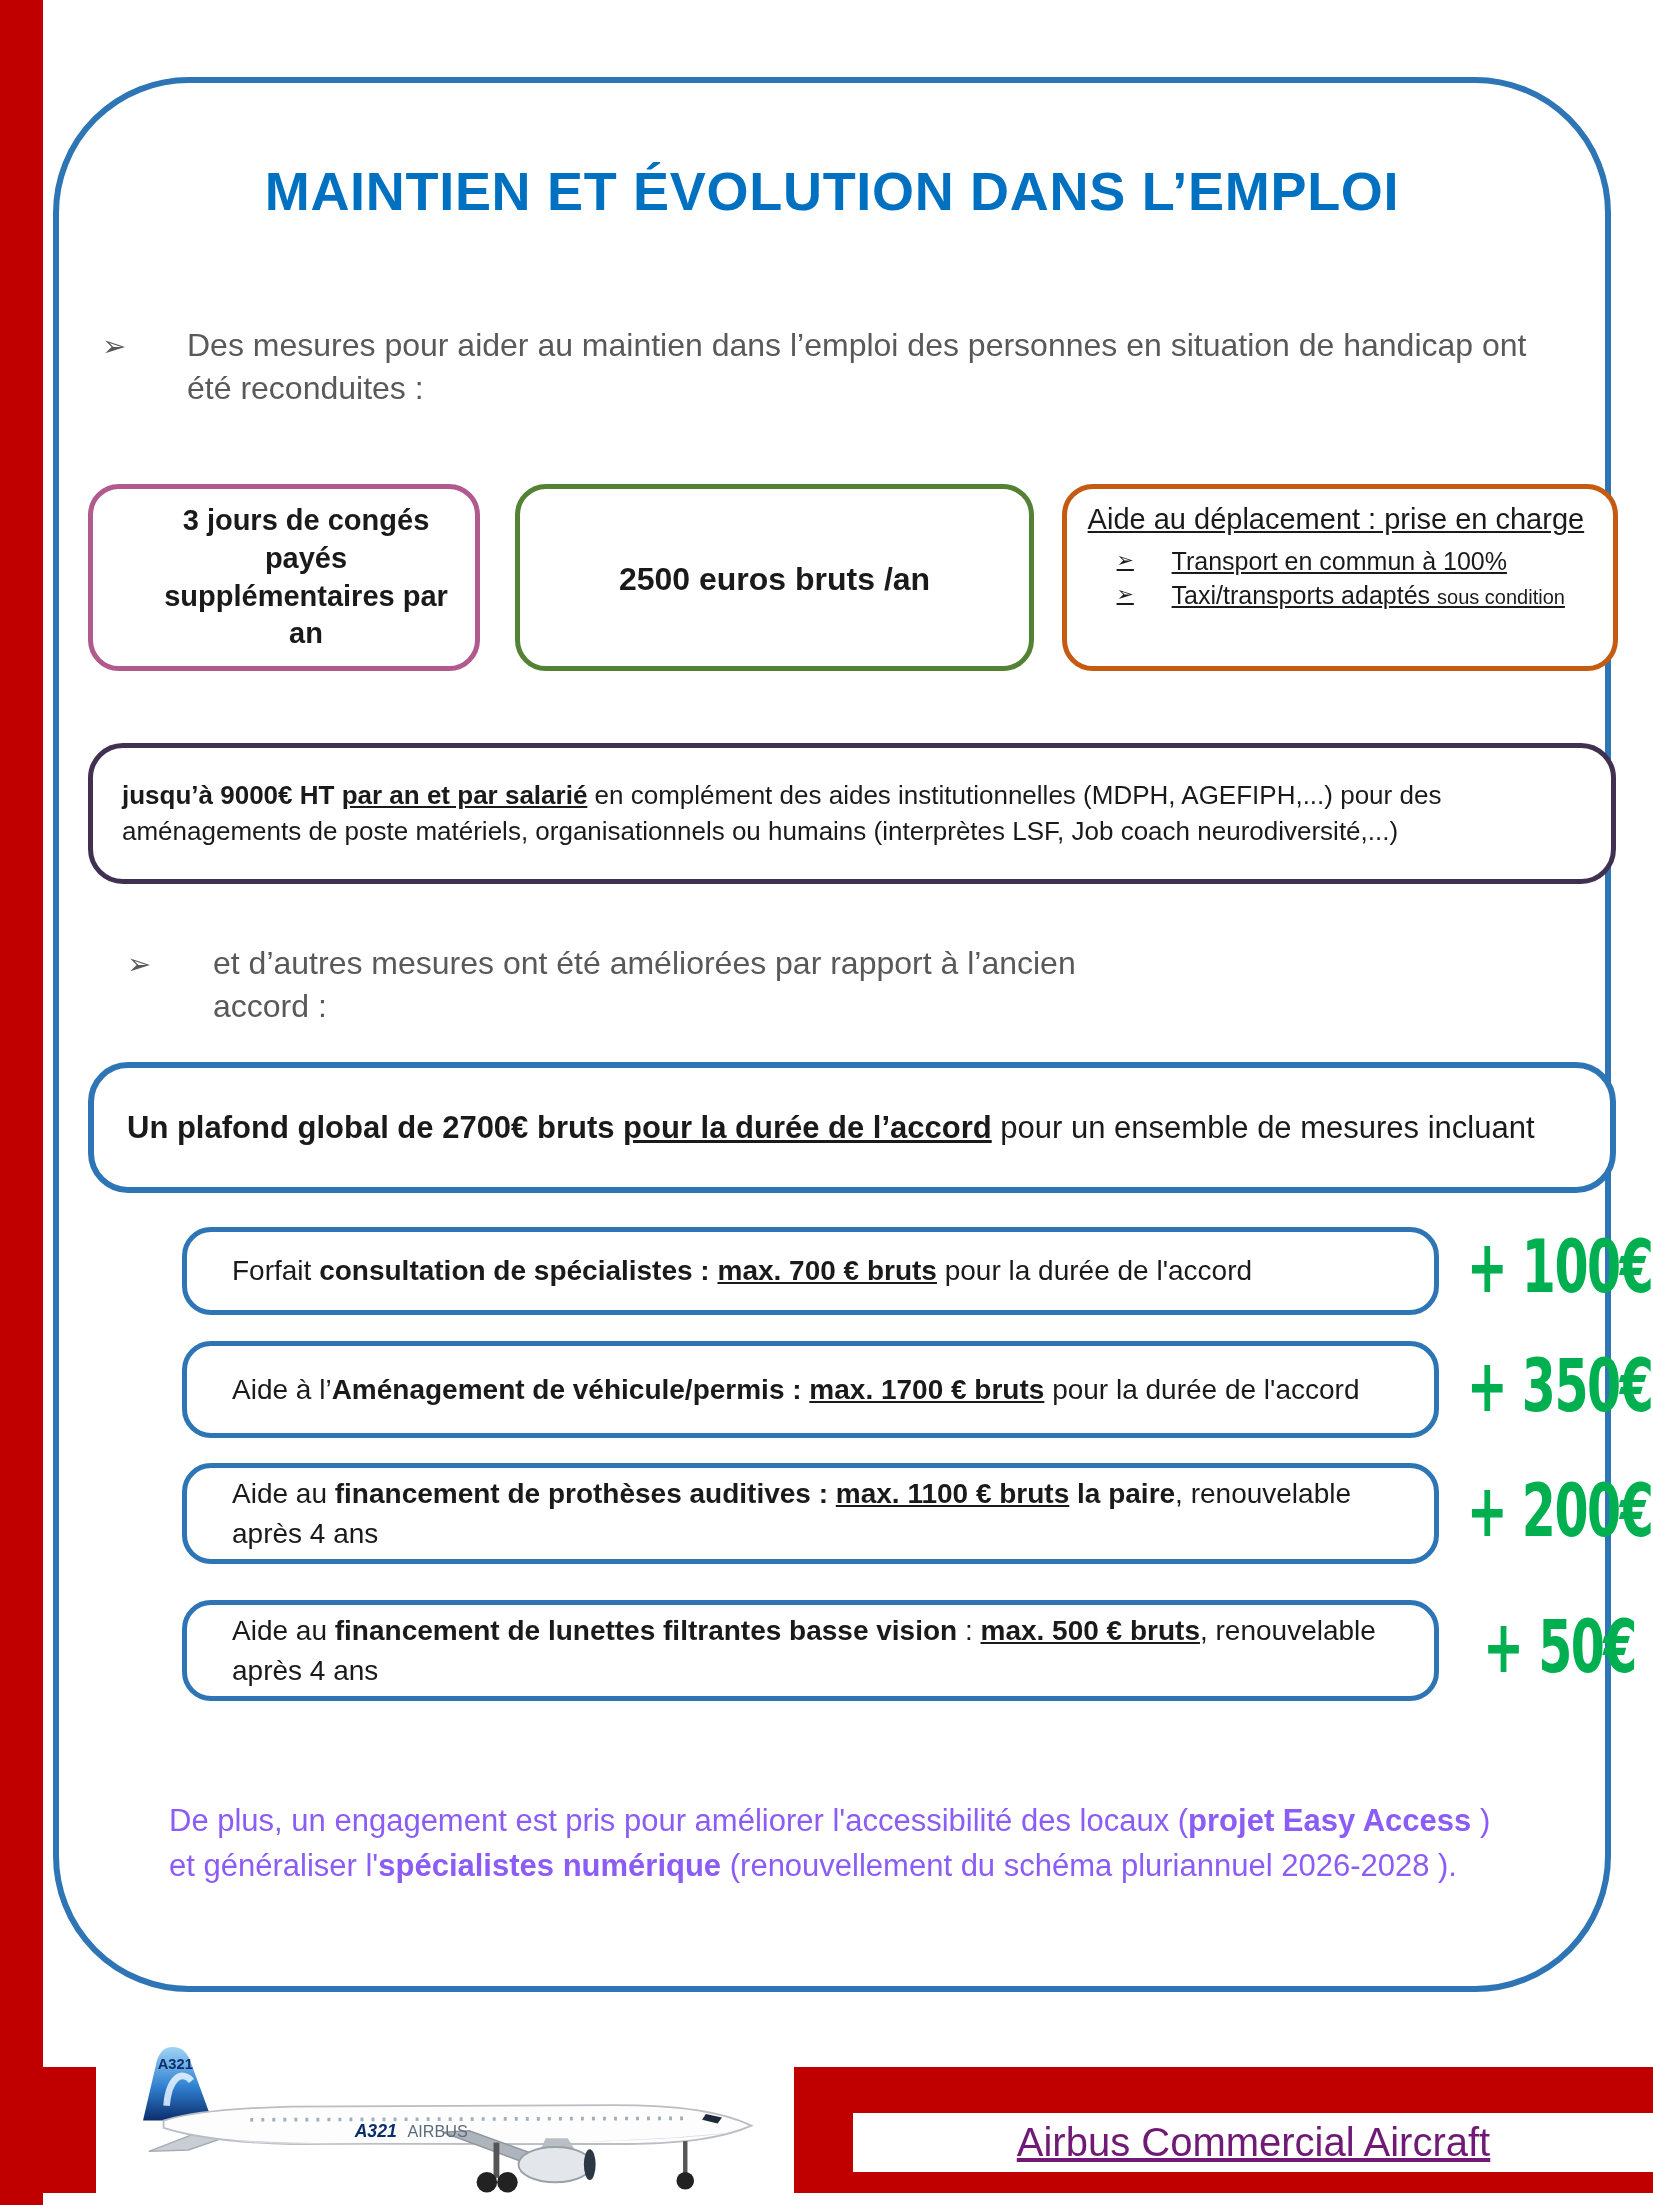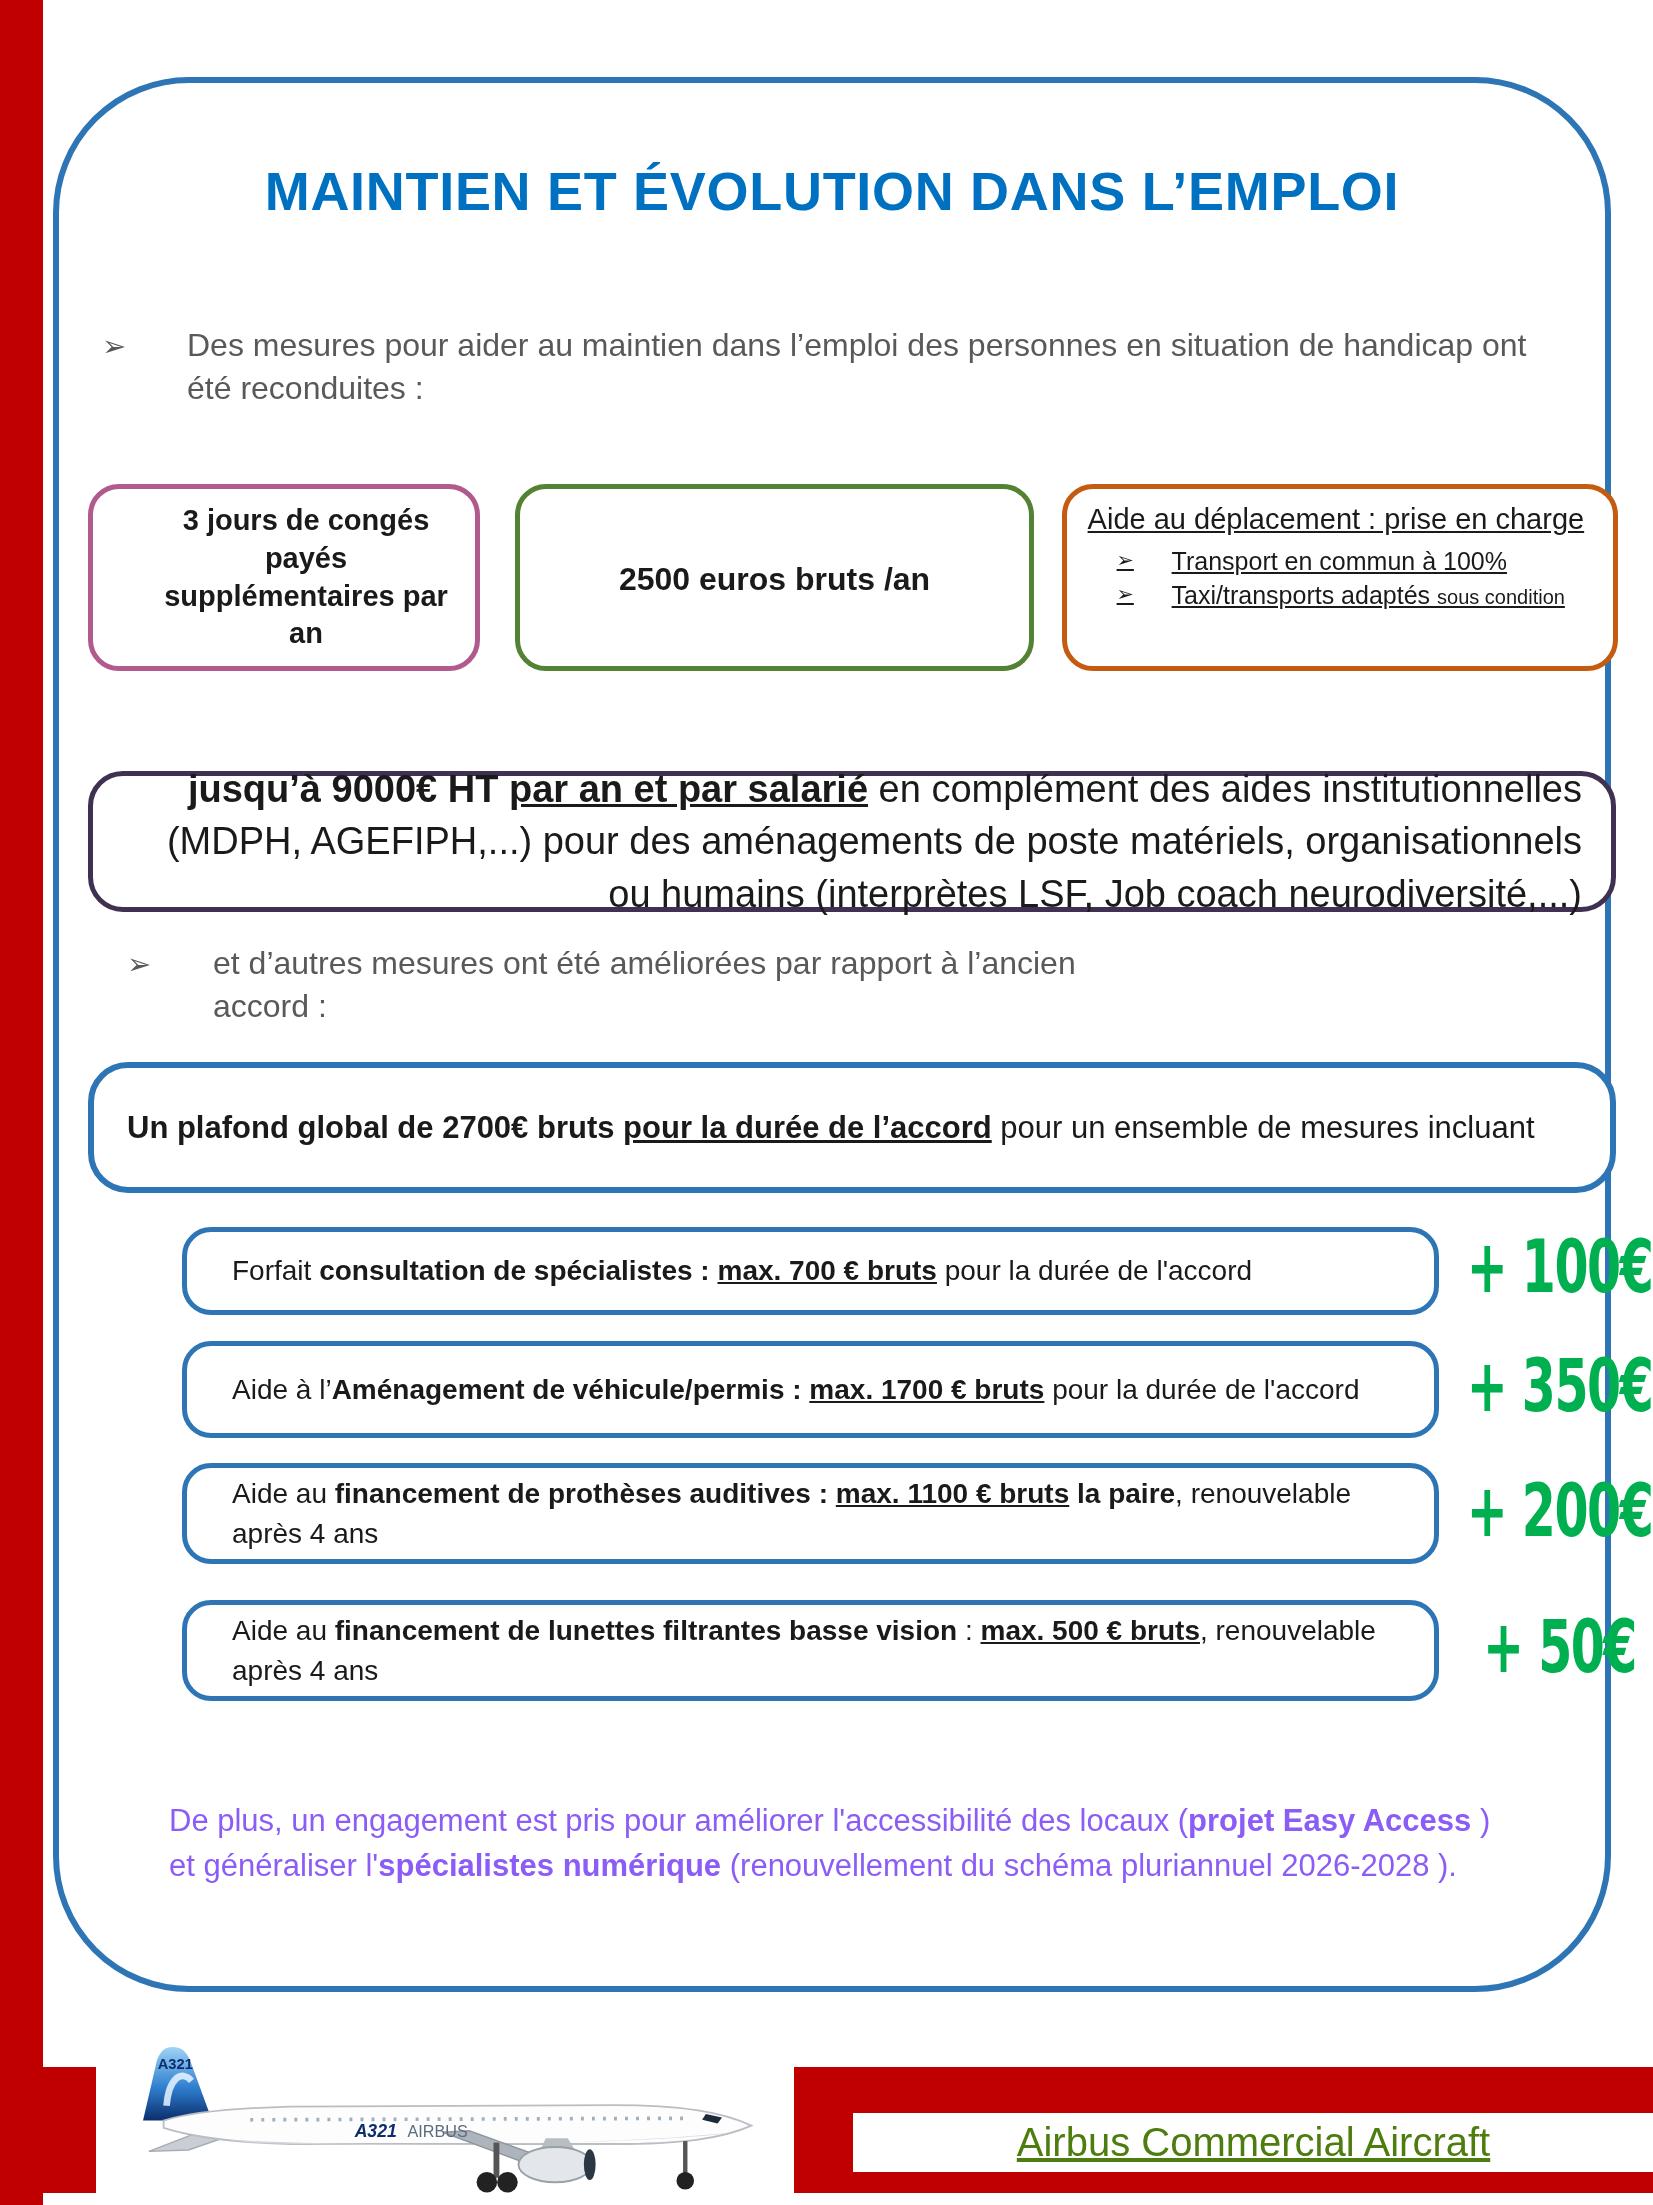--- a/index.html
+++ b/index.html
@@ -44,22 +44,22 @@
   .orange-item { display:flex; font-size:25px; line-height:1.25; padding-left:29px; margin-top:2.9px; }
   .orange-item .glyph2 { flex:none; width:55px; font-size:20.6px; padding-top:2.2px; font-family:"DejaVu Sans", sans-serif; }
   .orange-item .small { font-size:20px; }
 
   .widebox {
     position:absolute; left:29px; width:1528px; box-sizing:border-box; background:#fff;
     display:flex; align-items:center;
   }
   .widebox p { margin:0; }
   .purplebox {
-    top:688px; height:141px; border:5.9px solid #403152; border-radius:35px;
-    justify-content:center; text-align:right; padding:0 29px; font-size:38px; line-height:1.38;
+    top:660px; height:141px; border:5.9px solid #403152; border-radius:35px;
+    justify-content:center; text-align:left; padding:0 29px; font-size:26px; line-height:1.38;
   }
   .ceilingbox {
     top:979px; height:131px; border:6.6px solid #2E75B6; border-radius:40px;
     padding:0 33px; font-size:31px; line-height:1.35;
   }
   .u { text-decoration:underline; }
 
   .mbox {
     position:absolute; left:123px; width:1257px; box-sizing:border-box; background:#fff;
     border:5.1px solid #2E75B6; border-radius:29px; display:flex; align-items:center;
@@ -81,21 +81,21 @@
   .closing { position:absolute; left:110px; top:1716px; width:1411px; font-size:31px; line-height:1.45; color:#8b5cf6; }
   .closing div { white-space:nowrap; }
 
   .footer-band { position:absolute; left:0; top:2067px; width:1654px; height:126px; background:#C00000; }
   .plane-wrap { position:absolute; left:96px; top:2038px; width:698px; height:168px; background:#ffffff; }
   .plane-wrap svg { width:100%; height:100%; display:block; }
   .link-strip {
     position:absolute; left:853px; top:2113px; width:801px; height:59px; background:#ffffff;
     display:flex; align-items:center; justify-content:center;
   }
-  .footer-link { color:#4d7c0f; font-size:40px; text-decoration:underline; cursor:pointer; }
+  .footer-link { color:#701a75; font-size:40px; text-decoration:underline; cursor:pointer; }
 </style>
 </head>
 <body>
 
 <div class="page">
 
   <div class="left-bar"></div>
 
   <div class="frame">
 

